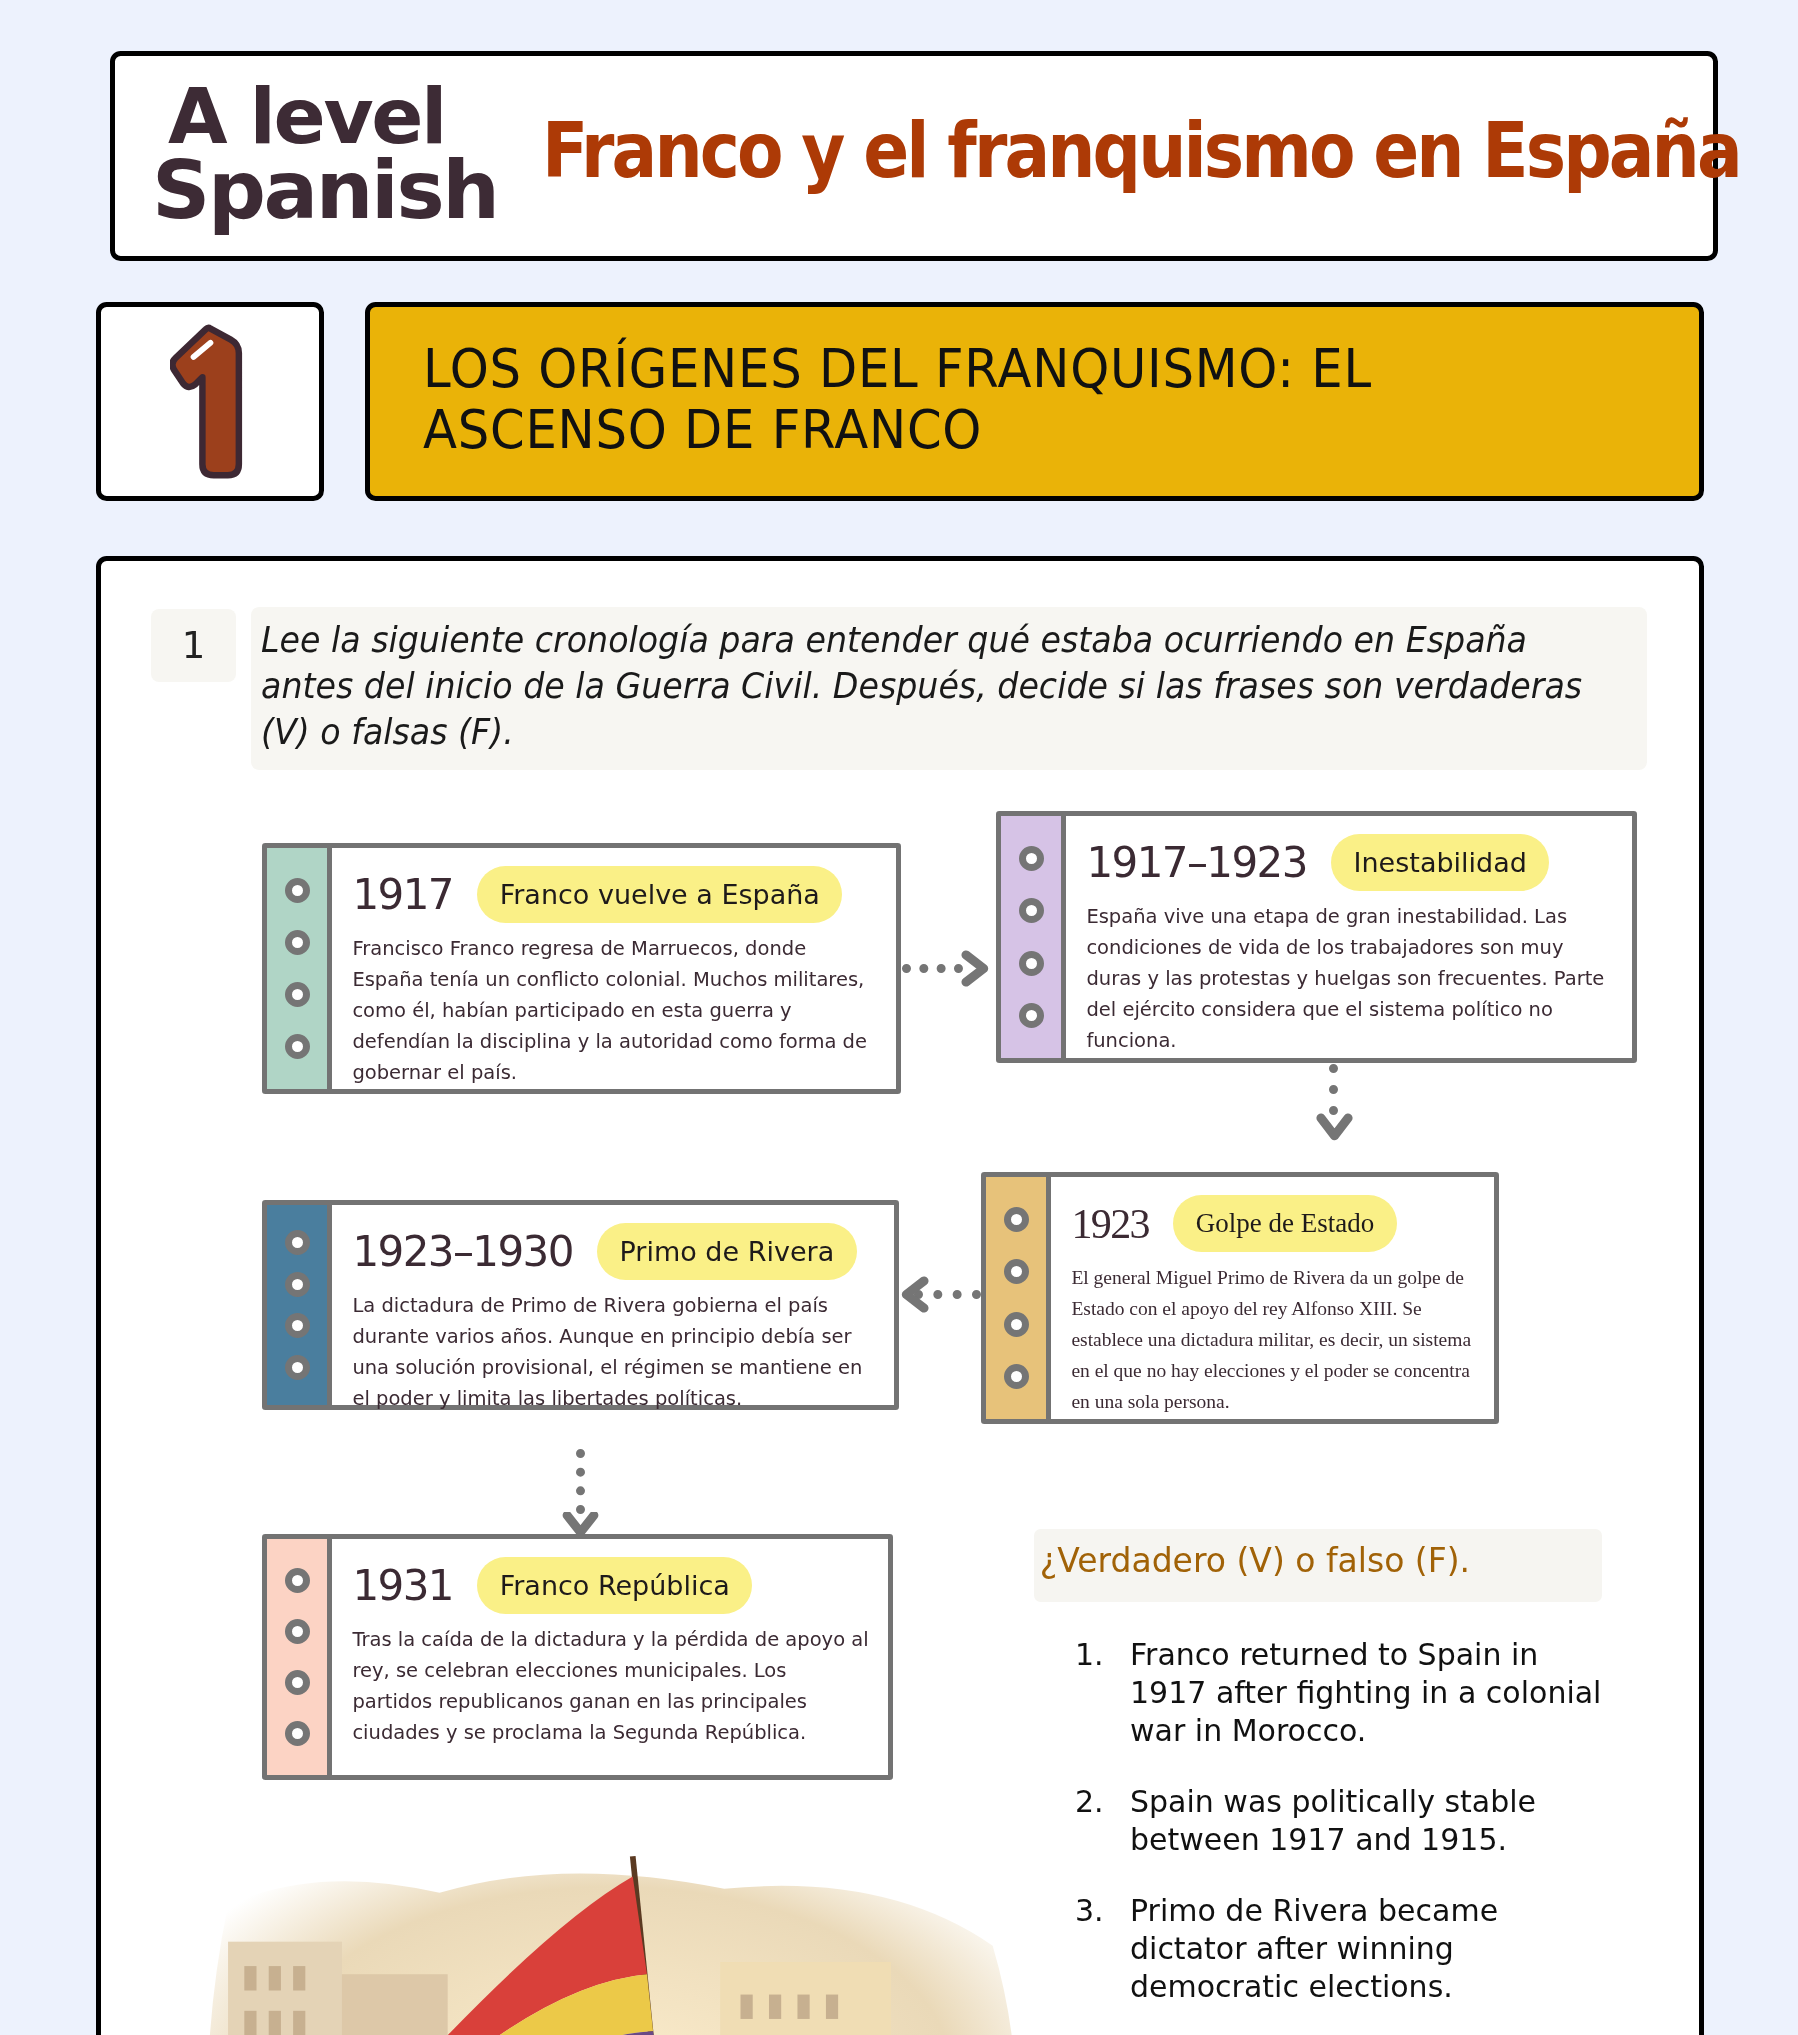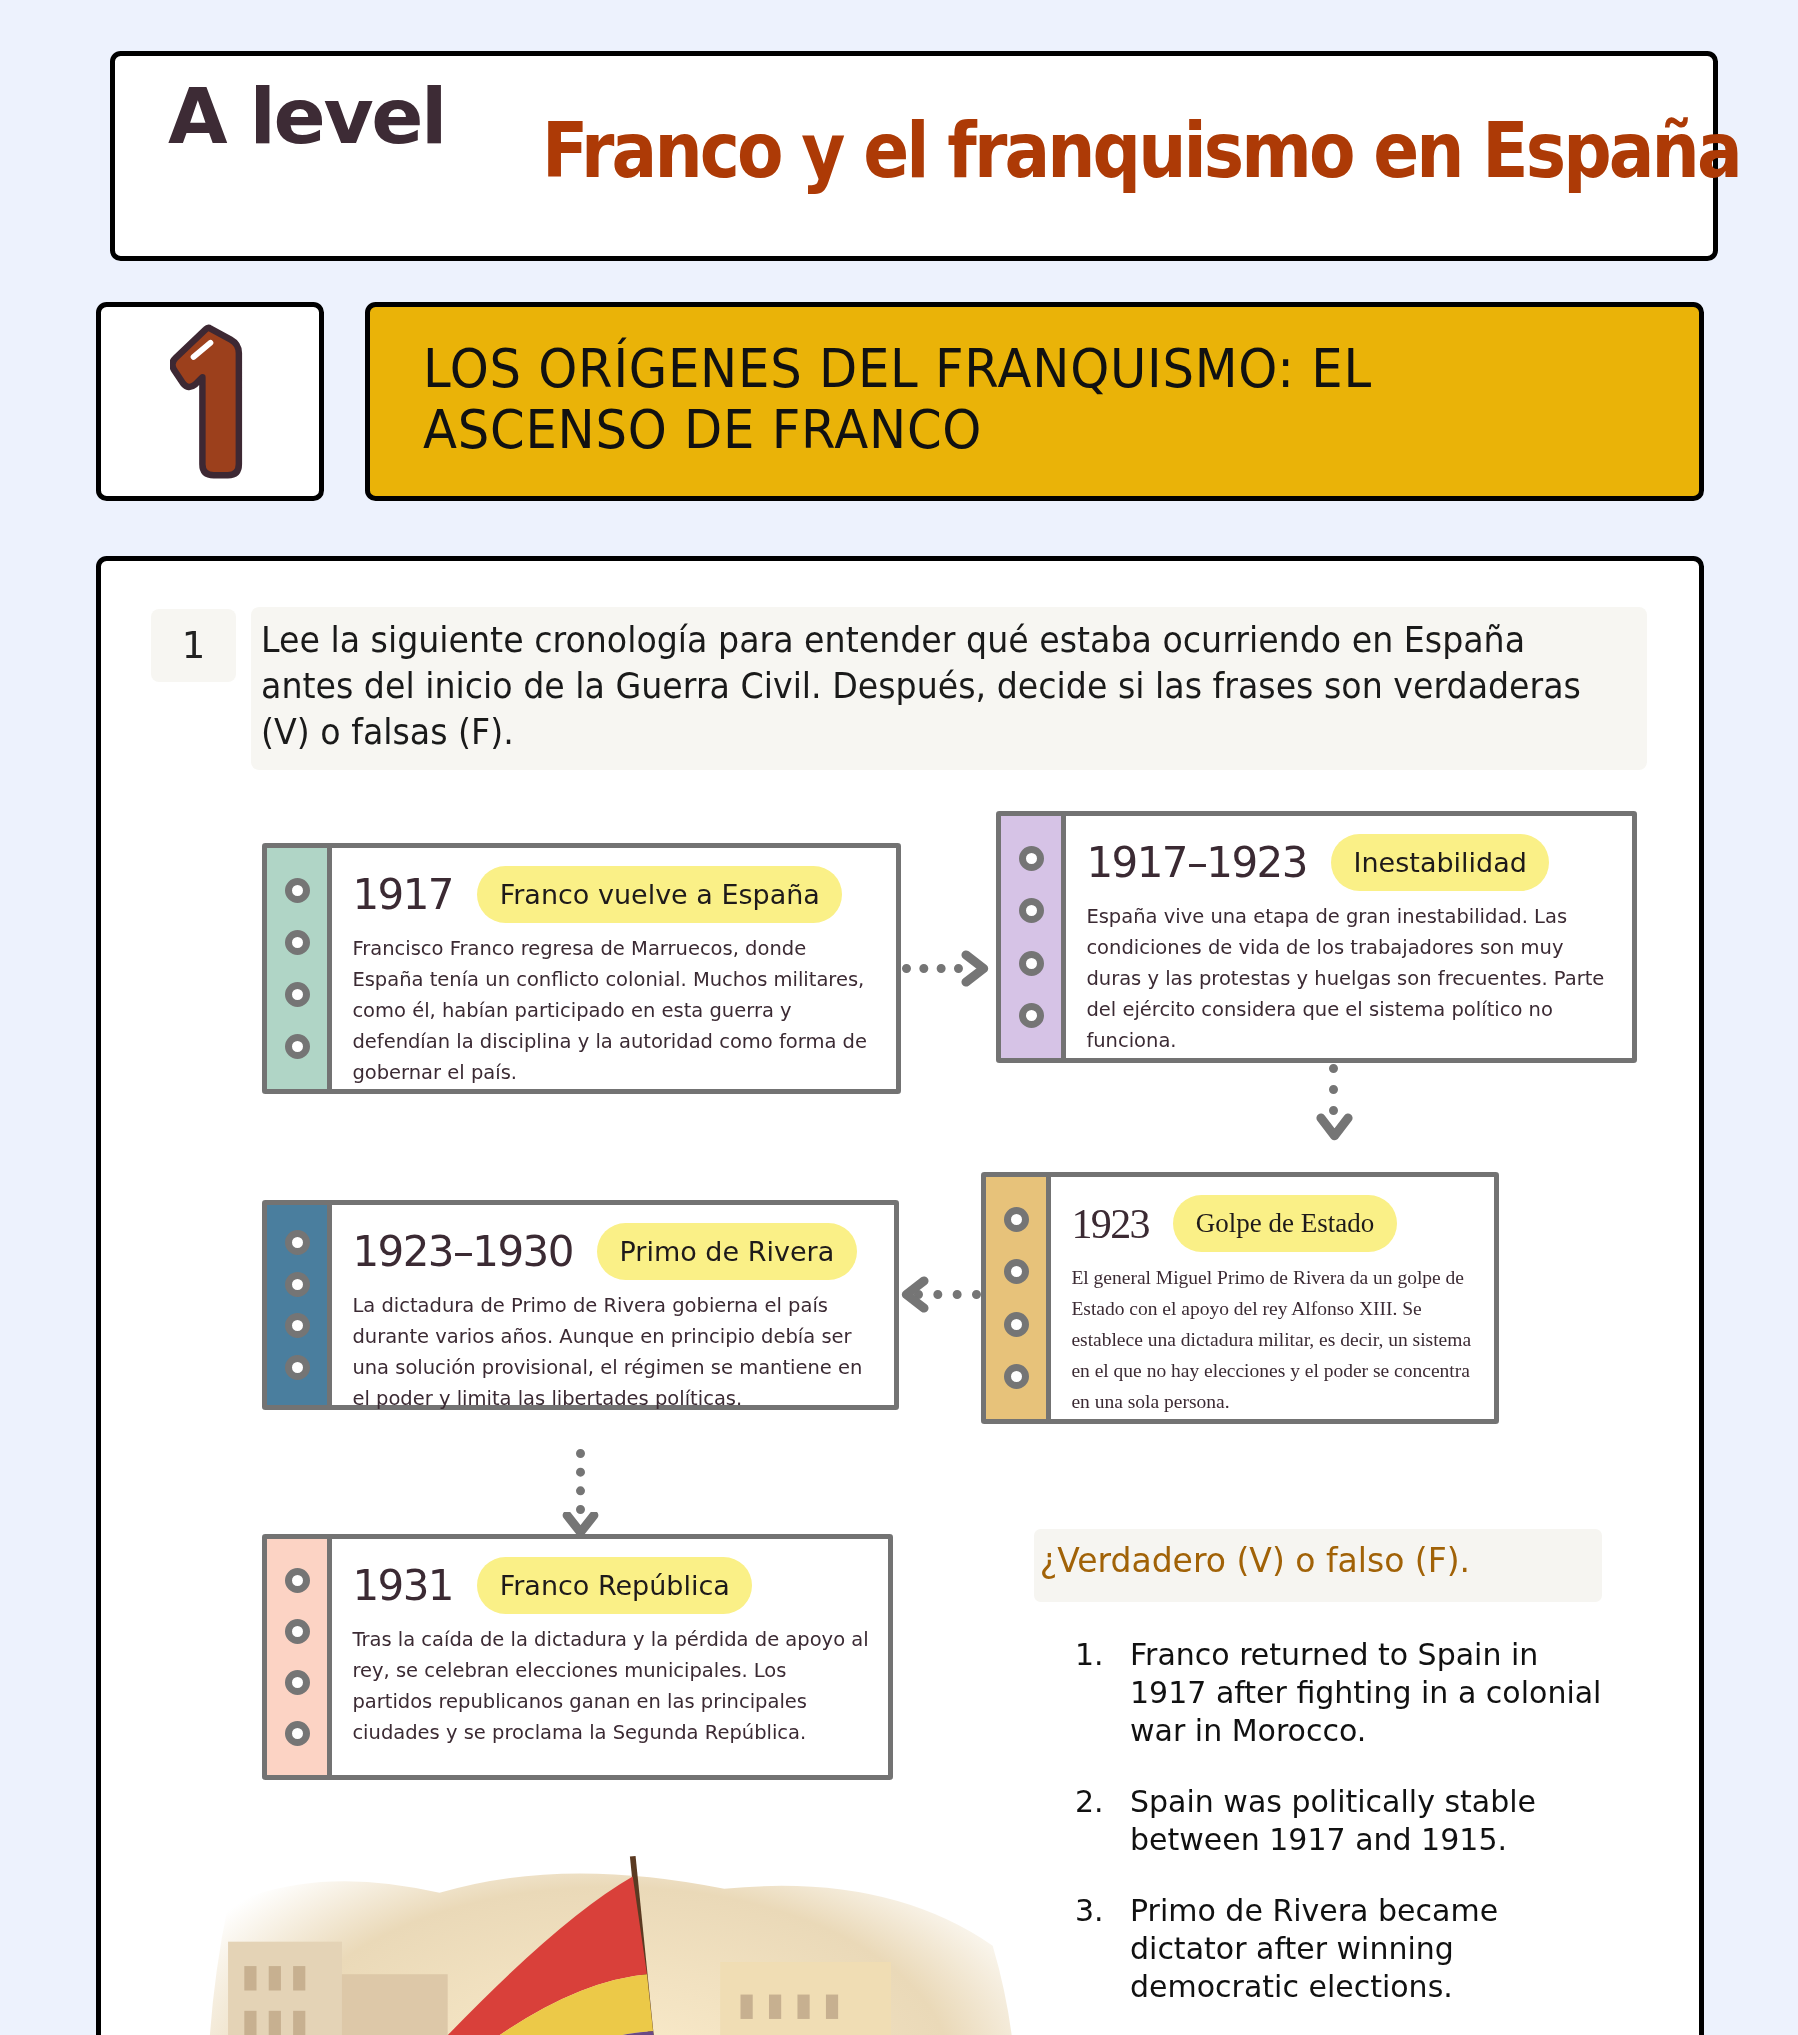--- a/index.html
+++ b/index.html
@@ -55,21 +55,21 @@
       left: 96px; top: 556px; width: 1608px; height: 1883px;
       background: #fff; border: 5.7px solid #000; border-radius: 10.6px;
     }
     .q-num {
       left: 151px; top: 609px; width: 85px; height: 73px;
       background: #f7f6f2; border-radius: 8.1px;
       font-size: 37px; color: #222; text-align: center; line-height: 73px;
     }
     .q-text-box {
       left: 251px; top: 607px; width: 1396px; height: 163px;
-      background: #f7f6f2; border-radius: 8.1px;
+      background: #f7f6f2; border-radius: 8.1px; font-style: italic;
     }
     .q-text {
       position: absolute; left: 9.8px; top: 10.2px; width: 1425px;
       font-size: 35px; line-height: 46px; color: #1a1a1a;
       transform: scaleX(0.95); transform-origin: left top;
     }
 
     
     .card {
       position: absolute; background: #fff;
@@ -120,20 +120,21 @@
     .tf-text { font-size: 30px; line-height: 38px; color: #111; }
 
     
     .illustration { left: 195px; top: 1840px; width: 847px; height: 484px; }
   </style>
 </head>
 <body>
 
 <div class="abs header-box">
   <div class="brand-line brand-1">A level</div>
+  <div class="brand-line brand-2">Spanish</div>
   <div class="main-title">Franco y el franquismo en España</div>
 </div>
 
 <div class="abs num-box">
   <svg width="81" height="155" viewBox="0 0 200 380">
     <path d="M 100 10 L 150 37 Q 170 48 170 70 L 170 345 Q 170 372 143 372 L 108 372 Q 80 372 80 345 L 80 130 L 62 148 Q 45 162 32 145 L 10 112 Q 0 95 14 82 L 88 12 Q 94 6 100 10 Z" fill="#9c401c" stroke="#3d2833" stroke-width="16" stroke-linejoin="round"></path>
     <line x1="58" y1="80" x2="100" y2="45" stroke="#fff" stroke-width="14" stroke-linecap="round"></line>
   </svg>
 </div>
 <div class="abs section-title-box">

